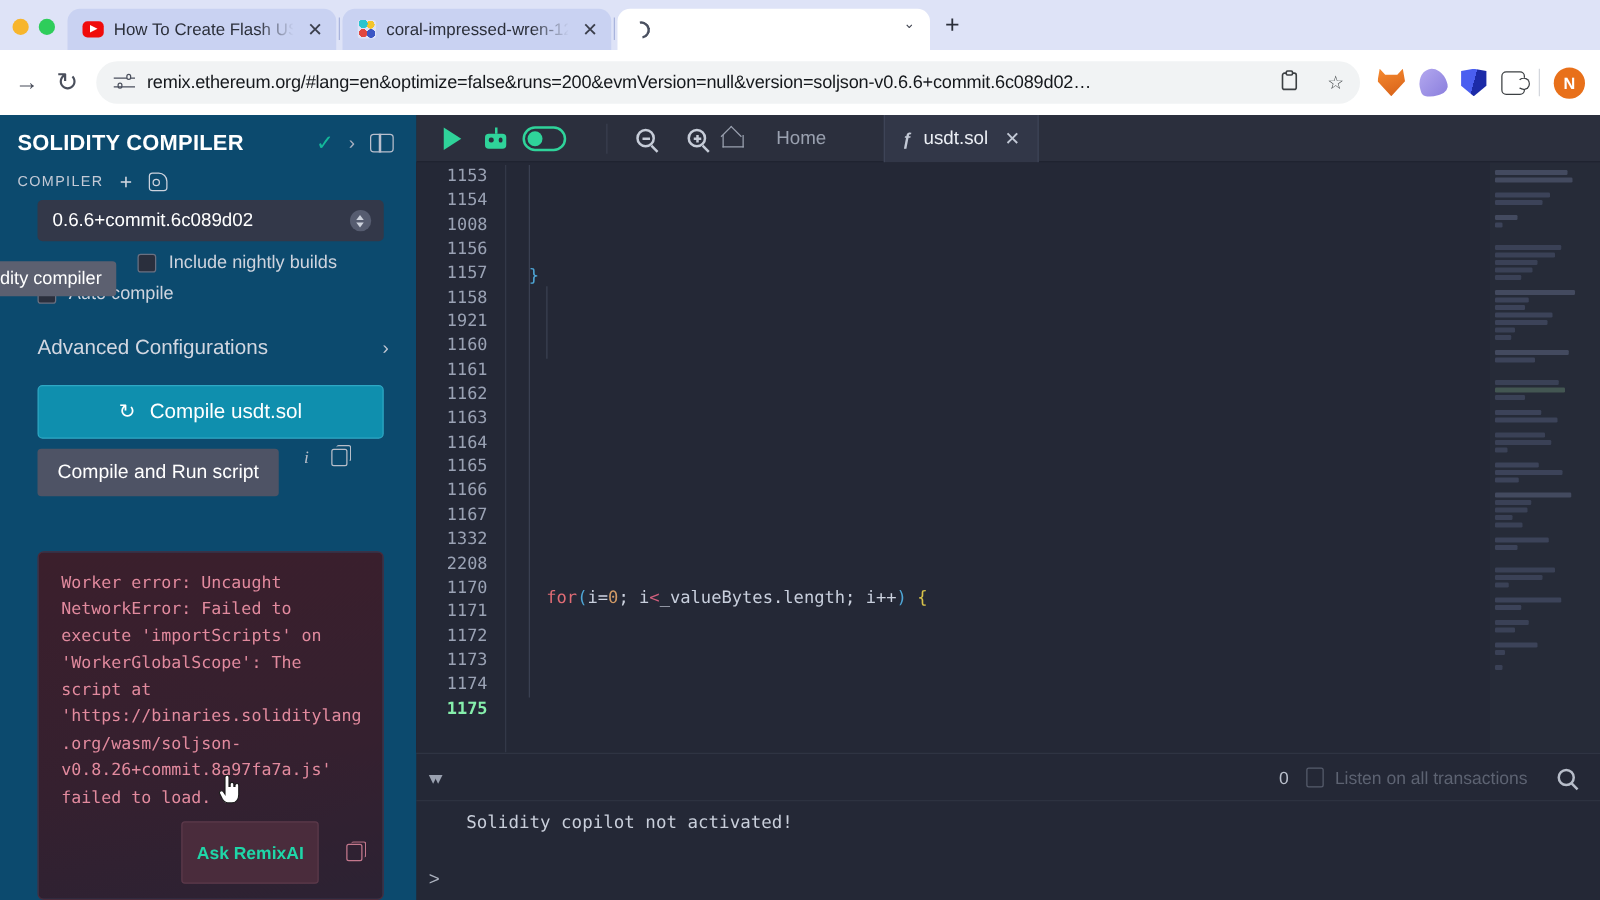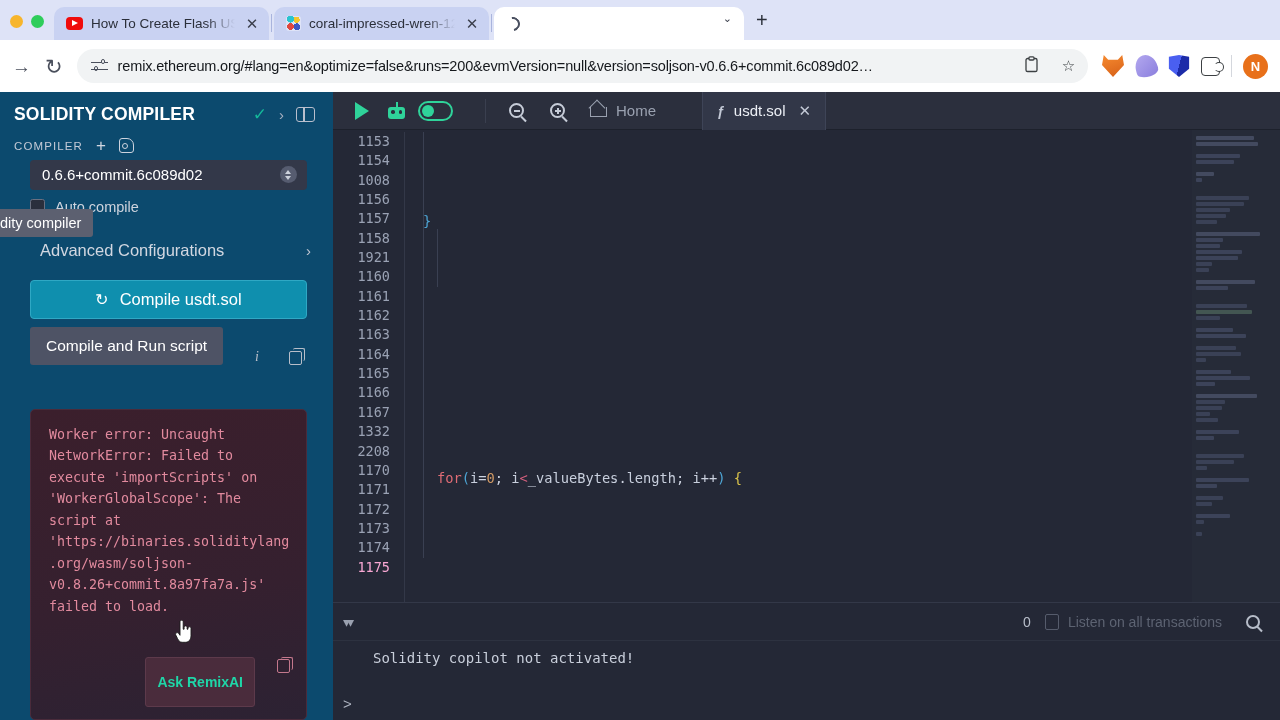--- a/index.html
+++ b/index.html
@@ -230,35 +230,35 @@
   .chkbox {
     width: 15px; height: 15px; border: 1.6px solid #6a7081;
     border-radius: 2.5px; flex: none; background: #2a2f3d;
   }
 
   .adv-row {
     display: flex; align-items: center;
     margin: 26px 22px 0 30px;
     font-size: 16.5px; color: #d2d7e1;
   }
-  .adv-row span.t { flex: 1; margin-left: 10px; }
+  .adv-row span.t { flex: 1; }
   .adv-chev { color: #c0c6d2; font-size: 15px; }
 
   .btn-compile {
     margin: 20px 26px 0 30px;
     height: 46px; background: #0f8fae; border-radius: 4px;
     display: flex; align-items: center; justify-content: center;
     gap: 11px; color: #fff; font-size: 16.5px;
     border: 1px solid #2fa8c4;
   }
   .ico-refresh { font-size: 16px; transform: scaleX(-1); }
 
   .btn-row2 {
     margin: 8px 26px 0 30px;
-    display: flex; align-items: flex-end; gap: 12px;
+    display: flex; align-items: flex-start; gap: 0;
   }
   .btn-runscript {
     background: #4e5365; border-radius: 3px;
     height: 38px; padding: 0 16px;
     display: flex; align-items: center;
     color: #fff; font-size: 15.5px;
   }
   .mini-i { color: #b8bec9; font-size: 14px; margin-left: 20px; font-style: italic; font-family: "Liberation Serif", serif; }
   .mini-copy {
     margin-left: 18px; width: 13px; height: 14px;
@@ -285,21 +285,20 @@
     word-break: break-word;
   }
   .err-foot {
     display: flex; align-items: center; justify-content: flex-end;
     gap: 22px; margin-top: 8px;
   }
   .ask-ai {
     background: #4a2c3c; border: 1px solid #5d3a4b; border-radius: 3px;
     color: #1fd6a8; font-size: 14px; font-weight: bold;
     padding: 16px 11px;
-    margin-top: 32px;
   }
   .ask-copy {
     width: 13px; height: 14px; border: 1.5px solid #c4788d;
     border-radius: 2px; position: relative;
   }
   .ask-copy::after {
     content: ""; position: absolute; left: 3px; top: -3.5px;
     width: 11px; height: 12px; border: 1.5px solid #c4788d;
     border-bottom: none; border-left: none; border-radius: 2px;
   }
@@ -356,21 +355,21 @@
     position: relative; margin: 0 13px;
   }
   .mag::after {
     content: ""; position: absolute; right: -5px; bottom: -4px;
     width: 7px; height: 2.2px; background: #c6ccd8; transform: rotate(45deg);
   }
   .mag i {
     position: absolute; left: 2.5px; top: 5.4px; width: 6px; height: 2px; background: #c6ccd8;
   }
   .mag i.v { left: 4.5px; top: 3.4px; width: 2px; height: 6px; }
-  .home-grp { display: flex; gap: 9px; margin-left: 12px; }
+  .home-grp { display: flex; align-items: center; gap: 26px; }
   .home-ico {
     width: 17px; height: 15px; position: relative;
   }
   .home-ico::before {
     content: ""; position: absolute; left: 0; top: 5px; right: 0; bottom: 0;
     border: 1.7px solid #9aa1b0; border-top: none;
   }
   .home-ico::after {
     content: ""; position: absolute; left: 1px; top: 0px;
     width: 11px; height: 11px; border-top: 1.7px solid #9aa1b0; border-left: 1.7px solid #9aa1b0;
@@ -398,21 +397,21 @@
     padding-top: 2px;
   }
   .gutter {
     width: 72px; flex: none;
     text-align: right; padding-right: 14px;
     font-family: "DejaVu Sans Mono", monospace;
     font-size: 13.5px; color: #9aa2b4;
     border-right: 1px solid #333848;
   }
   .gutter div, .codearea div { height: 19.35px; line-height: 19.35px; }
-  .gutter div.cur { color: #f9a8d4; font-weight: normal; }
+  .gutter div.cur { color: #86efac; font-weight: bold; }
   .codearea {
     flex: 1; padding-left: 18px; min-width: 0;
     font-family: "DejaVu Sans Mono", monospace;
     font-size: 13.7px; color: #cdd3e0;
     white-space: pre; position: relative;
   }
   .codearea .indent-guide {
     position: absolute; width: 1px; background: #3a4052;
   }
   .tk-kw { color: #e06c75; }
@@ -553,20 +552,24 @@
       <span class="sb-lbl">COMPILER</span>
       <span class="sb-plus">+</span>
       <span class="sb-tagico"></span>
     </div>
 
     <div class="select-wrap">
       <span class="select-val">0.6.6+commit.6c089d02</span>
       <span class="spin"></span>
     </div>
 
+    <div class="chk-row indent">
+      <span class="chkbox"></span>
+      <span>Include nightly builds</span>
+    </div>
     <div class="chk-row left">
       <span class="chkbox"></span>
       <span>Auto compile</span>
     </div>
 
     <div class="adv-row">
       <span class="t">Advanced Configurations</span>
       <span class="adv-chev">›</span>
     </div>
 

